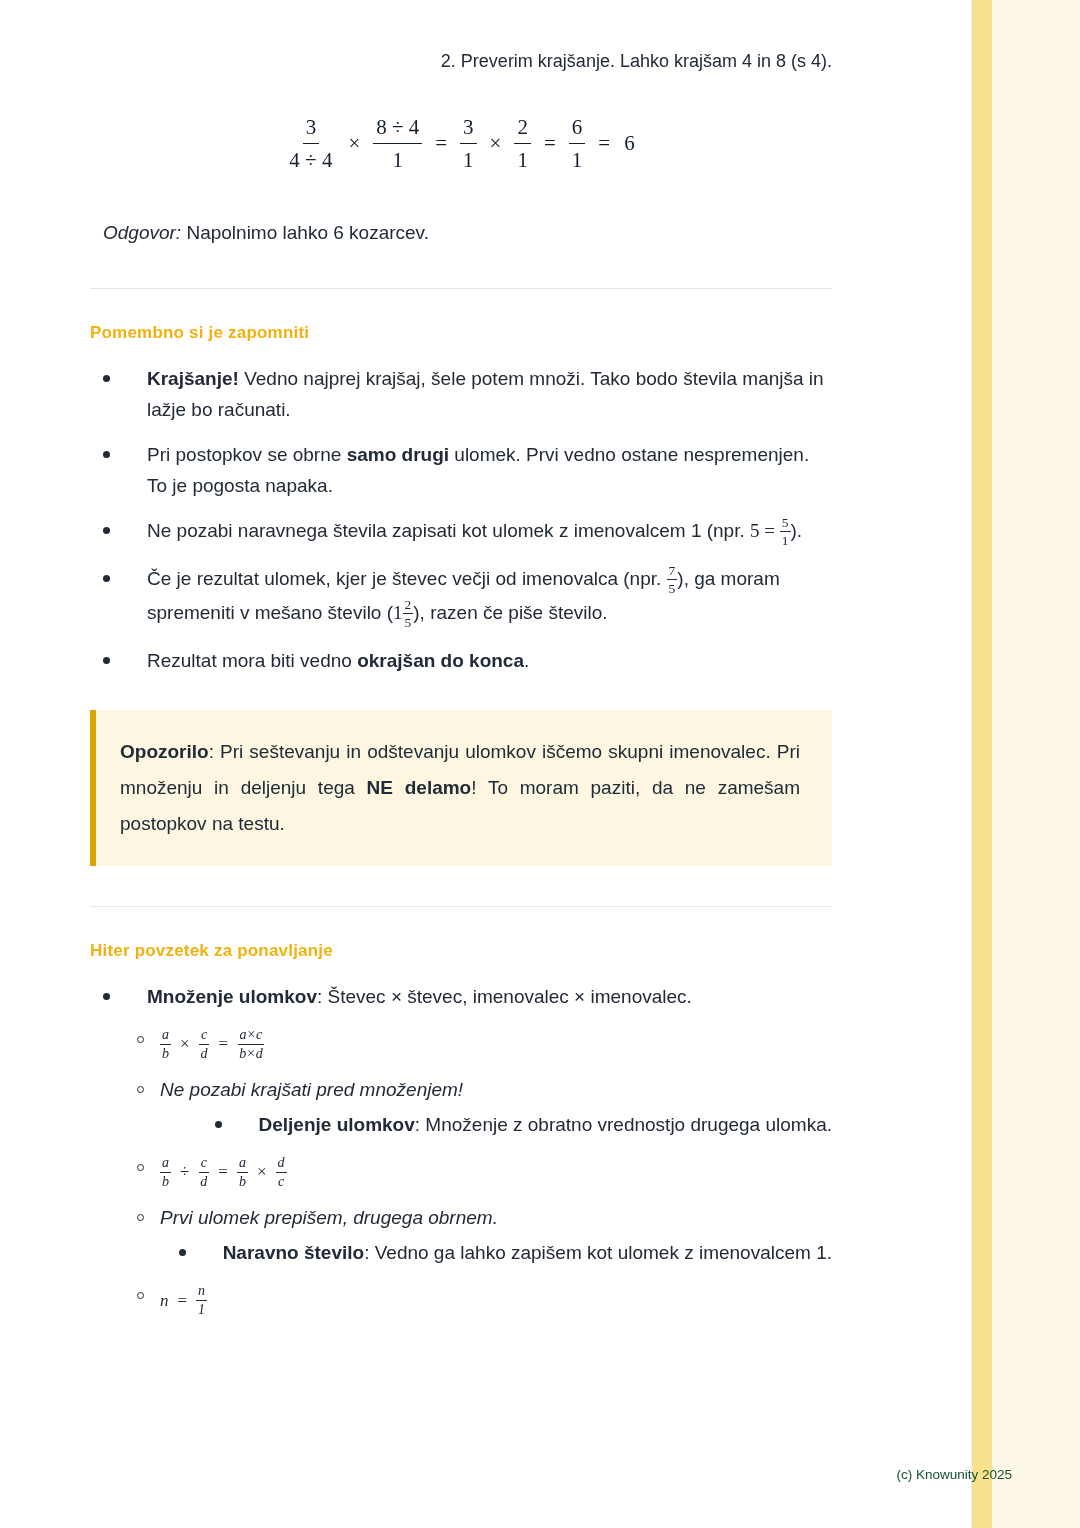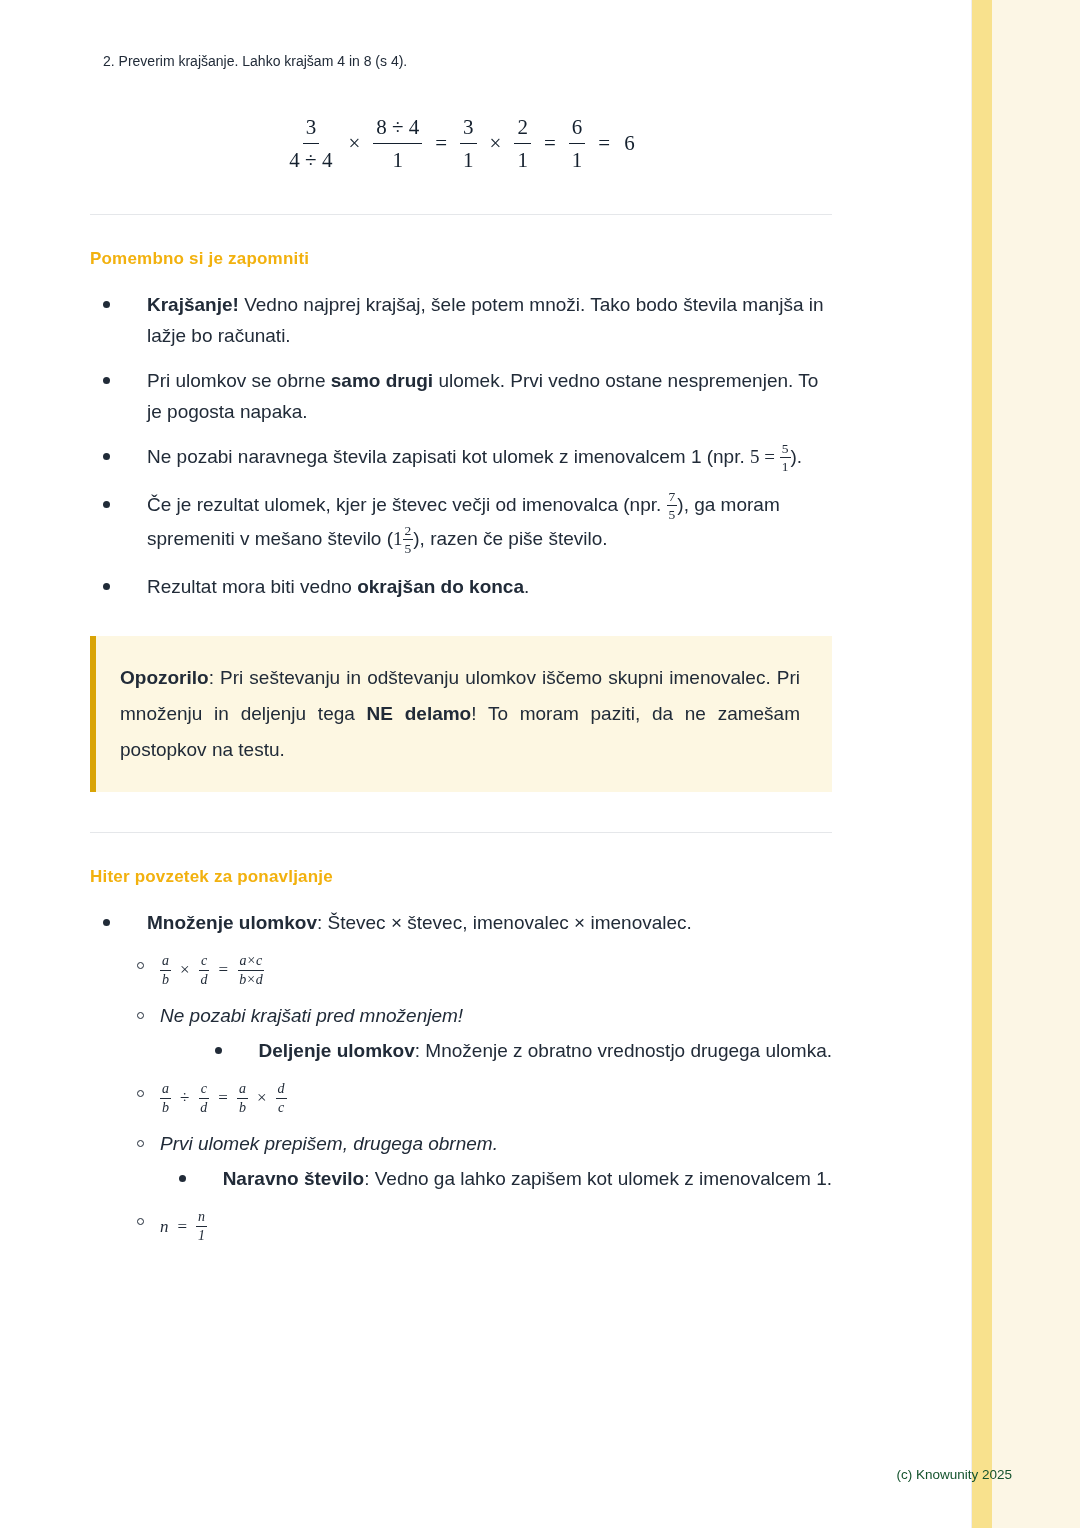--- a/index.html
+++ b/index.html
@@ -12,21 +12,21 @@
     font-family:"Liberation Sans", sans-serif;
   }
 
   
   .band-pale   { position:absolute; top:0; right:0;    width:88px; height:100%; background:var(--stripe_pale,  #fcf6e5); }
   .band-bright { position:absolute; top:0; right:88px; width:20px; height:100%; background:var(--stripe_bright,#f8e18d); }
   .page-edge   { position:absolute; top:0; right:108px; width:1px; height:100%; background:#efeef0; }
 
   .content { position:absolute; left:90px; top:46px; width:742px; }
 
-  .step { font-size:14px; line-height:30px; margin-left:13px; }
+  .step { font-size:18px; line-height:30px; margin-left:13px;text-align:right; }
 
   
   .formula { margin-top:38px; text-align:center; font-family:"Liberation Serif", serif; font-size:21px; color:#14202e; }
   .frow { display:inline-flex; align-items:center; gap:12px; }
   .bfrac { display:inline-flex; flex-direction:column; align-items:center; line-height:1.25; }
   .bfrac .fn { padding:0 3px 3px; border-bottom:1.4px solid #14202e; }
   .bfrac .fd { padding:3px 3px 0; }
   .fop, .fres { padding:0 1px; }
 
   .answer { margin-top:44px; margin-left:13px; font-size:19px; line-height:30px; }
@@ -105,35 +105,37 @@
         <span class="fop">=</span>
         <span class="bfrac">
           <span class="fn">6</span>
           <span class="fd">1</span>
         </span>
         <span class="fop">=</span>
         <span class="fres">6</span>
       </span>
   </div>
 
+  <p class="answer"><span class="answer-label">Odgovor:</span>
+    <span>Napolnimo lahko 6 kozarcev.</span></p>
 
   <hr class="divider first">
 
   <h2 class="heading">Pomembno si je zapomniti</h2>
 
   <div class="blist">
 
     <div class="brow">
       <span class="dot"></span>
       <p class="btext"><b>Krajšanje!</b><span> Vedno najprej krajšaj, šele potem množi. Tako bodo števila manjša in lažje bo računati.</span></p>
     </div>
 
     <div class="brow">
       <span class="dot"></span>
-      <p class="btext"><span>Pri ulomkov se obrne </span><b>samo drugi</b><span> ulomek. Prvi vedno ostane nespremenjen. To je pogosta napaka.</span></p>
+      <p class="btext"><span>Pri postopkov se obrne </span><b>samo drugi</b><span> ulomek. Prvi vedno ostane nespremenjen. To je pogosta napaka.</span></p>
     </div>
 
     <div class="brow">
       <span class="dot"></span>
       <p class="btext"><span>Ne pozabi naravnega števila zapisati kot ulomek z imenovalcem 1 (npr. </span><span class="mathtxt">5 = </span><span class="sfrac">
             <span class="fn">5</span>
             <span class="fd">1</span>
           </span><span>).</span></p>
     </div>
 

